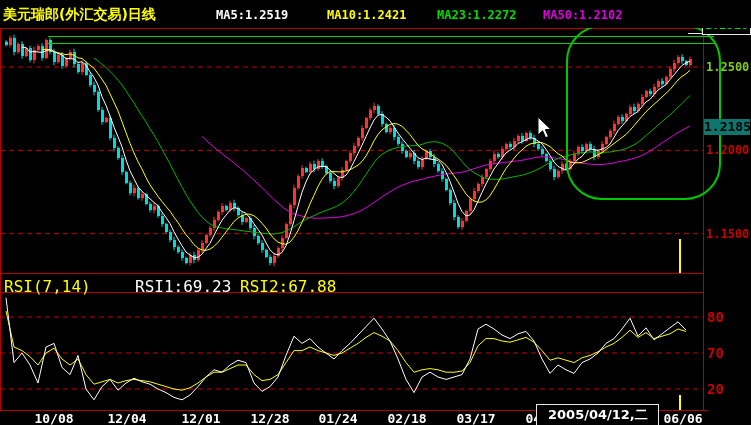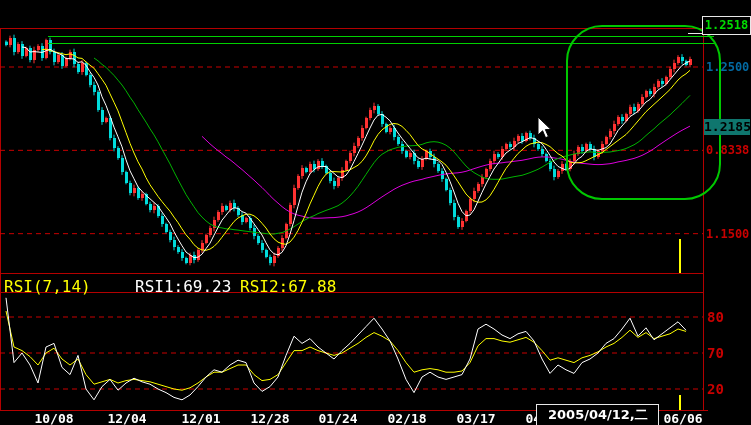--- a/index.html
+++ b/index.html
@@ -32,20 +32,24 @@
             padding-left:11px;z-index:15;white-space:pre;
             font-family:"DejaVu Sans","Liberation Sans",sans-serif;}
   #chart-svg{position:absolute;left:0;top:0;z-index:5;}
   #cursor{position:absolute;left:537px;top:116px;z-index:30;}
 </style>
 </head>
 <body>
 
 <div class="screen">
 
+  <div class="hdr">
+    <span class="title" style="color: rgb(255, 255, 0);">美元瑞郎(外汇交易)日线</span>
+    <span id="ma-labels"><span class="ma" style="color: rgb(255, 255, 255); left: 216px;">MA5:1.2519</span><span class="ma" style="color: rgb(255, 255, 0); left: 327px;">MA10:1.2421</span><span class="ma" style="color: rgb(0, 220, 0); left: 437px;">MA23:1.2272</span><span class="ma" style="color: rgb(220, 0, 220); left: 543px;">MA50:1.2102</span></span>
+  </div>
 
   <svg id="chart-svg" width="751" height="425">
       <g>
         <line x1="0" y1="67" x2="703" y2="67" stroke="#c80000" stroke-dasharray="5,4" stroke-width="1"></line>
         <line x1="0" y1="150.33333333333343" x2="703" y2="150.33333333333343" stroke="#c80000" stroke-dasharray="5,4" stroke-width="1"></line>
         <line x1="0" y1="233.66666666666683" x2="703" y2="233.66666666666683" stroke="#c80000" stroke-dasharray="5,4" stroke-width="1"></line>
         <line x1="0" y1="317" x2="703" y2="317" stroke="#c80000" stroke-dasharray="5,4" stroke-width="1"></line>
         <line x1="0" y1="353" x2="703" y2="353" stroke="#c80000" stroke-dasharray="5,4" stroke-width="1"></line>
         <line x1="0" y1="389" x2="703" y2="389" stroke="#c80000" stroke-dasharray="5,4" stroke-width="1"></line>
       </g>
@@ -413,22 +417,22 @@
   <div class="green-hline" style="top:36px;"></div>
   <div class="green-hline" style="top:43px;"></div>
   <div class="white-ext-line"></div>
   <div class="hl-box"></div>
 
   <div class="ymark" style="top:239px;height:34px;"></div>
   <div class="ymark" style="top:395px;height:15px;"></div>
 
   <div class="high-box">1.2518</div>
   <div id="price-labels">
-      <div class="axis-label" style="top: 67px; color: #0369a1;">1.2500</div>
-      <div class="axis-label" style="top: 150.333px; color: rgb(200, 0, 0);">0.8338</div>
+      <div class="axis-label" style="top: 67px; color: #84cc16;">1.2500</div>
+      <div class="axis-label" style="top: 150.333px; color: rgb(200, 0, 0);">1.2000</div>
       <div class="axis-label" style="top: 233.667px; color: rgb(200, 0, 0);">1.1500</div>
     </div>
   <div class="last-price-box">1.2185</div>
 
   <div class="rsi-hdr" style="left: 4px; color: rgb(255, 255, 0);">RSI(7,14)</div>
   <div class="rsi-hdr" style="left: 135px; color: rgb(255, 255, 255);">RSI1:69.23</div>
   <div class="rsi-hdr" style="left: 240px; color: rgb(255, 255, 0);">RSI2:67.88</div>
   <div id="rsi-scale">
       <div class="rsi-scale-label" style="top: 317px;">80</div>
       <div class="rsi-scale-label" style="top: 353px;">70</div>

